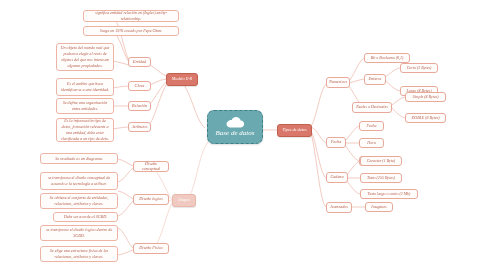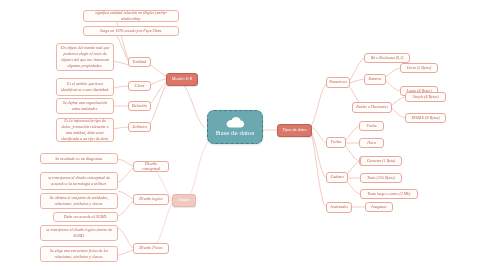--- a/index.html
+++ b/index.html
@@ -13,21 +13,21 @@
   .node{
     position:absolute;box-sizing:border-box;
     display:flex;align-items:center;justify-content:center;
     text-align:center;line-height:1.15;
     border-radius:4px;
   }
   
   .central{
     background:#6aa9b0;border:1px dashed #3f7e86;border-radius:7px;
     color:#ffffff;flex-direction:column;gap:1px;
-    font-size:7px;
+    font-style:italic;font-size:7px;
     box-shadow:0 1px 2px rgba(0,0,0,.12);
   }
   .central .cloudwrap{line-height:0;}
   
   .branch{
     background:#d9786a;border:1px solid #c2604f;color:#ffffff;
     font-style:italic;font-size:4.2px;border-radius:3px;
     box-shadow:0 1px 1px rgba(0,0,0,.10);
   }
   .branch.faded{background:#f0c9c0;border-color:#e8b8ac;color:#ffffff;}

